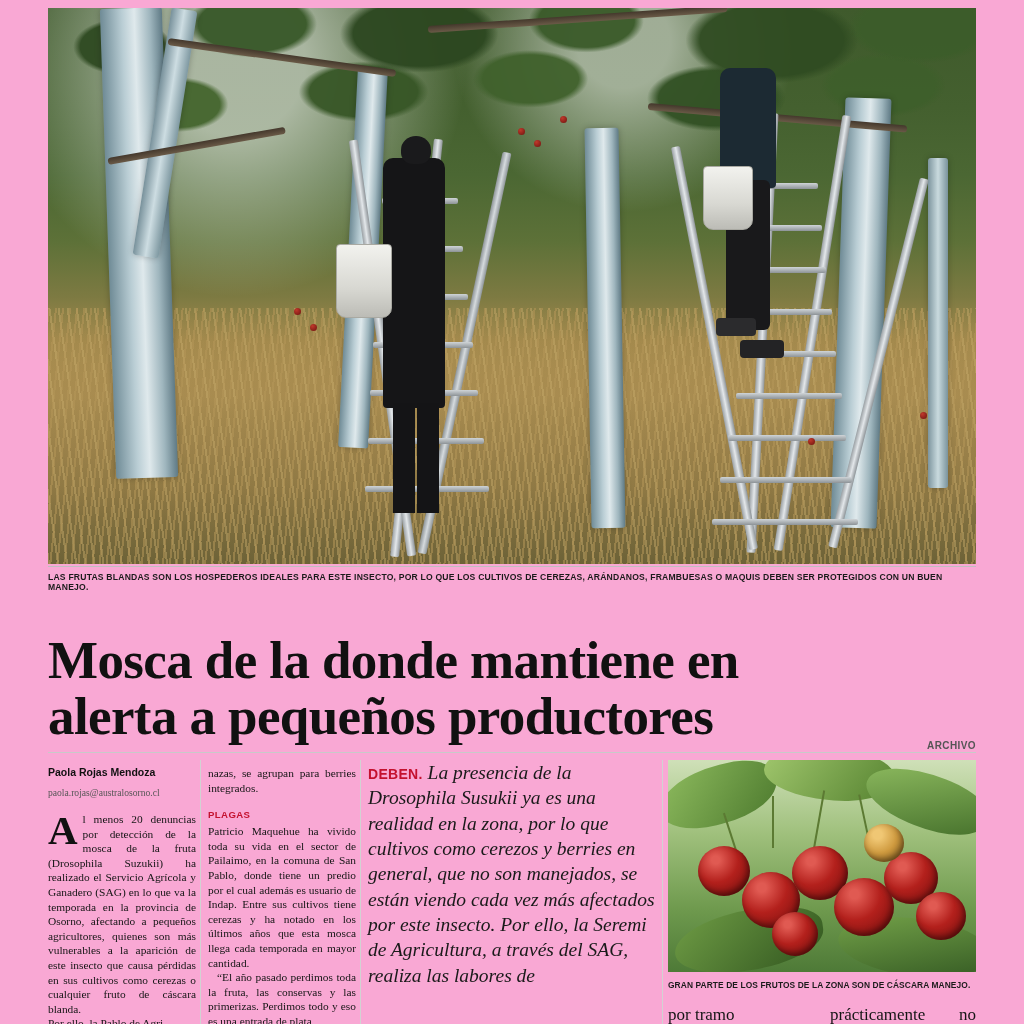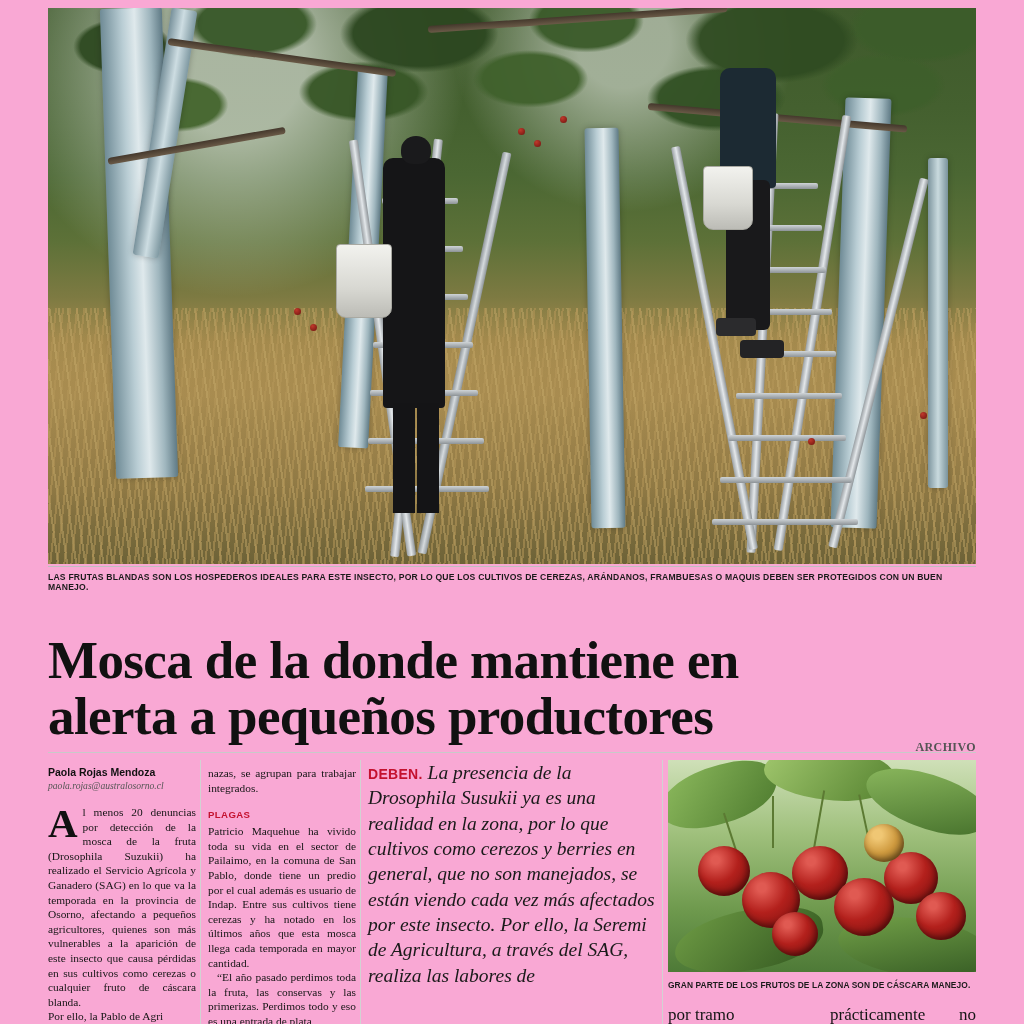--- a/index.html
+++ b/index.html
@@ -173,25 +173,25 @@
     position: absolute; left: 48px; top: 752px; width: 928px; height: 1px; background: #c9c9c9;
   }
   .col {
     position: absolute;
     font-family: "Liberation Serif", serif;
     color: #151515;
     text-align: justify;
   }
   .byline-name {
     font-family: "Liberation Sans", sans-serif;
-    font-size: 10.5px; font-weight: bold; color: #111; margin: 0 0 2px 0;
+    font-size: 10.5px; font-weight: bold; color: #111; margin: 0 0 9px 0;
   }
   .byline-mail {
     font-family: "Liberation Serif", serif;
-    font-style: italic; font-size: 9.6px; color: #555; margin: 0 0 14px 0;
+    font-size: 9.6px; color: #555; margin: 0 0 14px 0;
   }
   .col1 { left: 48px; top: 766px; width: 148px; }
   .col2 { left: 208px; top: 766px; width: 148px; }
   .col3 { left: 368px; top: 760px; width: 290px; }
   .col4 { left: 668px; top: 752px; width: 308px; }
 
   .c-body { font-size: 11.4px; line-height: 1.28; margin: 0; }
   .c-body + .c-body { text-indent: 9px; }
 
   .dropcap-para { font-size: 11.4px; line-height: 1.28; margin: 0; }
@@ -224,22 +224,22 @@
     font-style: normal;
     font-weight: bold;
     font-size: 14px;
     color: #c4112f;
     letter-spacing: 0.3px;
   }
 
   
   .archivo {
     position: absolute; right: 0; top: -12px;
-    font-family: Liberation Serif, serif;
-    font-size: 12px; font-weight: bold; letter-spacing: 0.4px; color: #555;
+    font-family: Liberation Sans, sans-serif;
+    font-size: 10px; font-weight: bold; letter-spacing: 0.4px; color: #555;
   }
   .cherry-photo {
     position: absolute; left: 668px; top: 760px; width: 308px; height: 212px;
     overflow: hidden;
     background: linear-gradient(180deg,#cfe0b8 0%, #9fc07c 35%, #6f9a4e 70%, #4e7a37 100%);
   }
   .cp-leaf { position: absolute; border-radius: 60% 40% 55% 45%; }
   .cp-cherry {
     position: absolute; border-radius: 50%;
     background: radial-gradient(circle at 34% 28%, #e05a52 0 8%, #b3201c 45%, #6e0d0c 100%);
@@ -346,21 +346,21 @@
     <div class="byline-name">Paola Rojas Mendoza</div>
     <div class="byline-mail">paola.rojas@australosorno.cl</div>
     <p class="dropcap-para">
       <span class="dropcap">A</span>
       <span>l menos 20 denuncias por detección de la mosca de la fruta (Drosophila Suzukii) ha realizado el Servicio Agrícola y Ganadero (SAG) en lo que va la temporada en la provincia de Osorno, afectando a pequeños agricultores, quienes son más vulnerables a la aparición de este insecto que causa pérdidas en sus cultivos como cerezas o cualquier fruto de cáscara blanda.</span>
     </p>
     <p class="c-body">Por ello, la Pablo de Agri</p>
   </div>
 
   <div class="col col2">
-    <p class="c-body">nazas, se agrupan para trabajar integrados.</p>
+    <p class="c-body">nazas, se agrupan para berries integrados.</p>
     <div style="height:14px"></div>
     <div class="subhead">PLAGAS</div>
     <p class="c-body">Patricio Maquehue ha vivido toda su vida en el sector de Pailaimo, en la comuna de San Pablo, donde tiene un predio por el cual además es usuario de Indap. Entre sus cultivos tiene cerezas y ha notado en los últimos años que esta mosca llega cada temporada en mayor cantidad.</p>
     <p class="c-body">“El año pasado perdimos toda la fruta, las conservas y las primerizas. Perdimos todo y eso es una entrada de plata</p>
   </div>
 
   <div class="col col3">
     <p class="lede">
       <span class="kicker">DEBEN.</span><span> La presencia de la Drosophila Susukii ya es una realidad en la zona, por lo que cultivos como cerezos y berries en general, que no son manejados, se están viendo cada vez más afectados por este insecto. Por ello, la Seremi de Agricultura, a través del SAG, realiza las labores de</span>
     </p>

